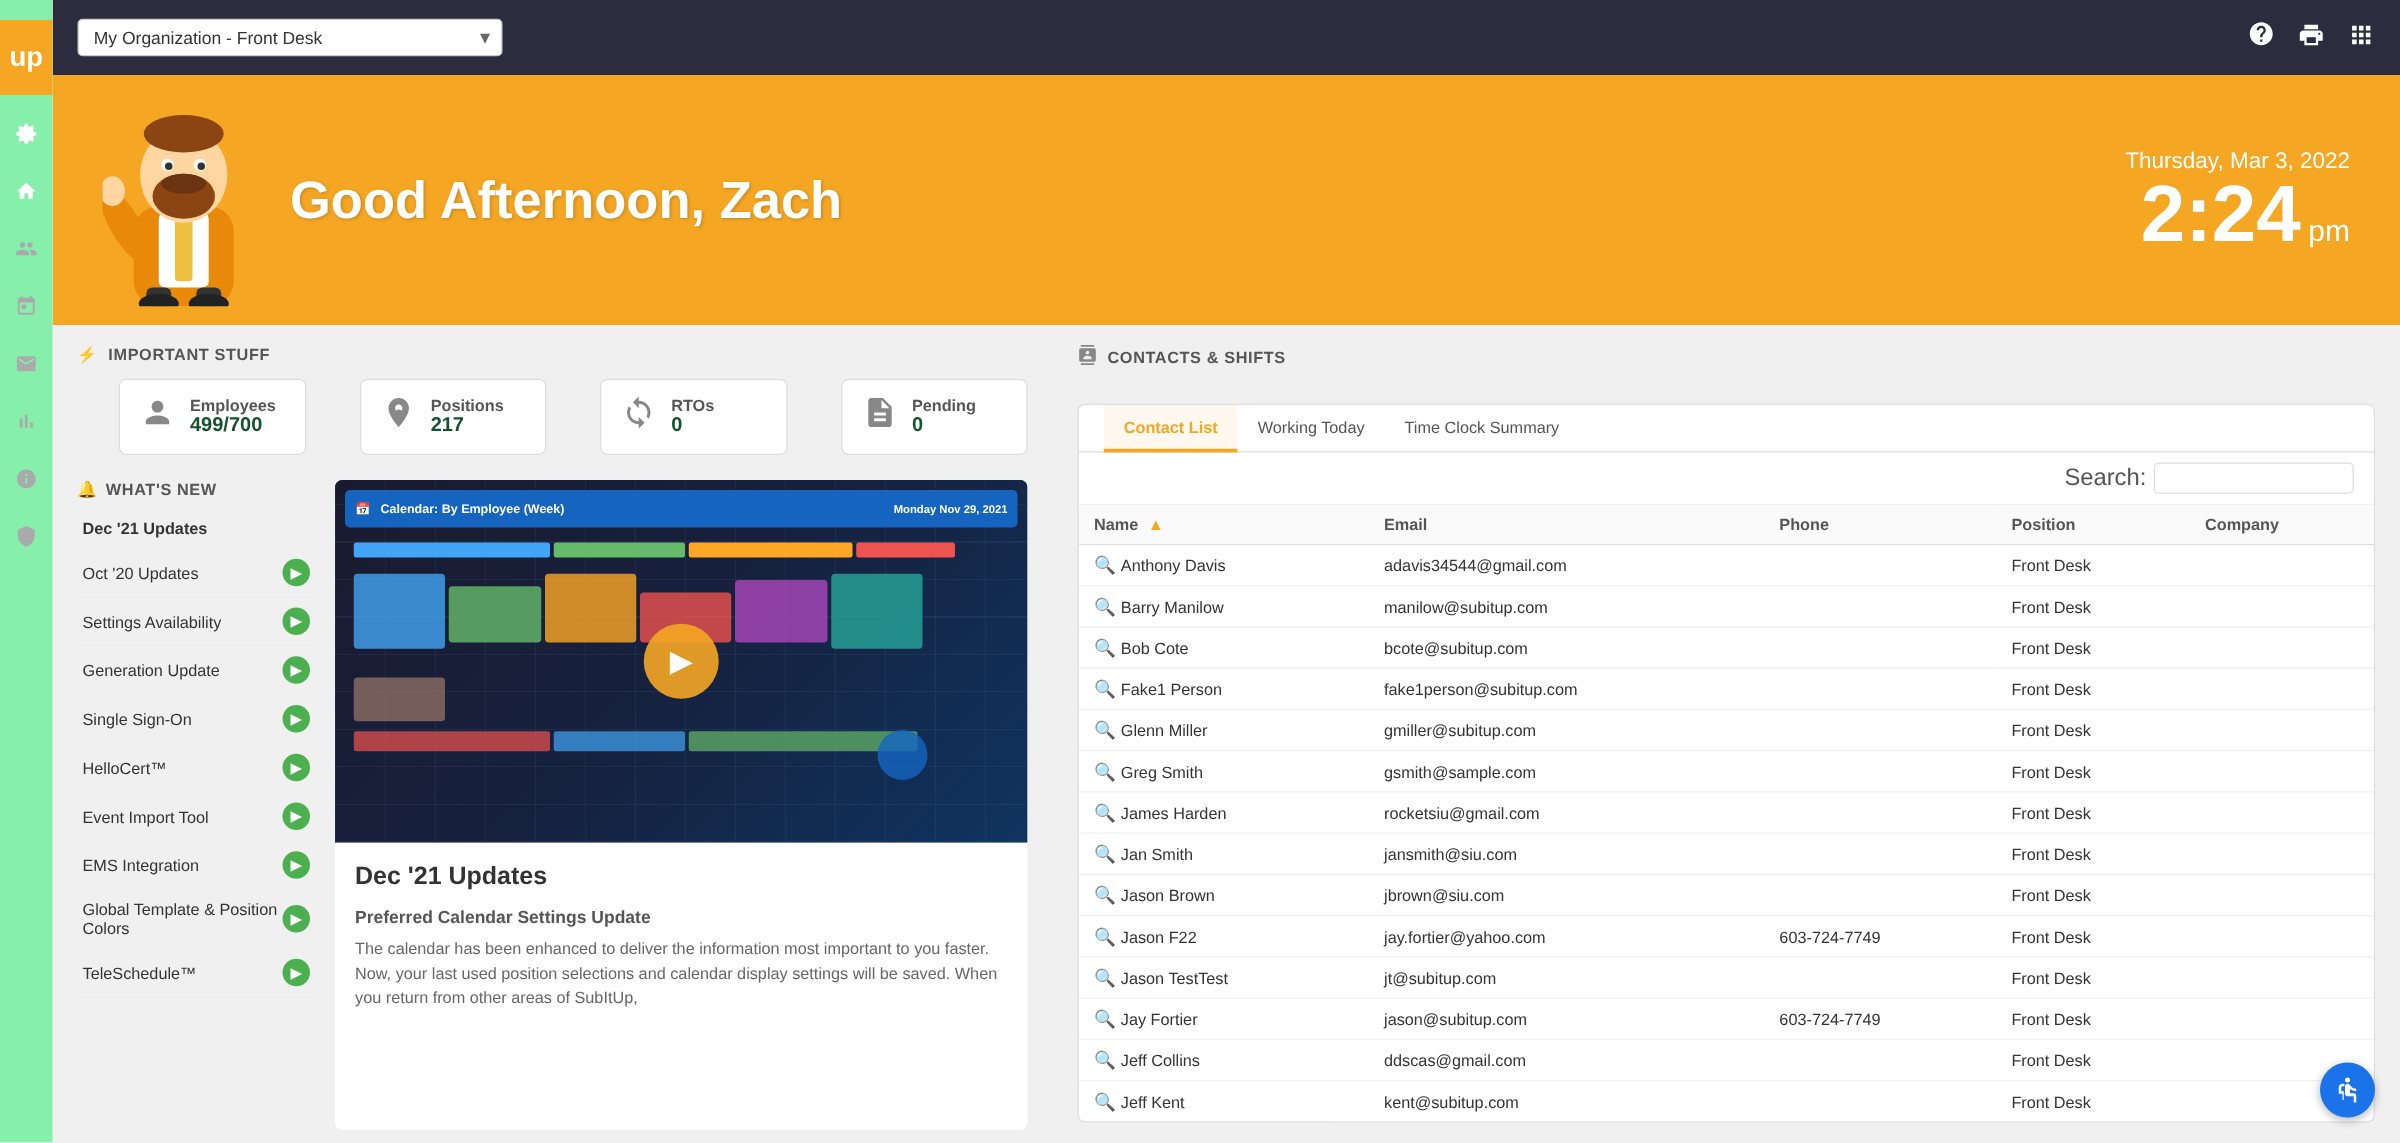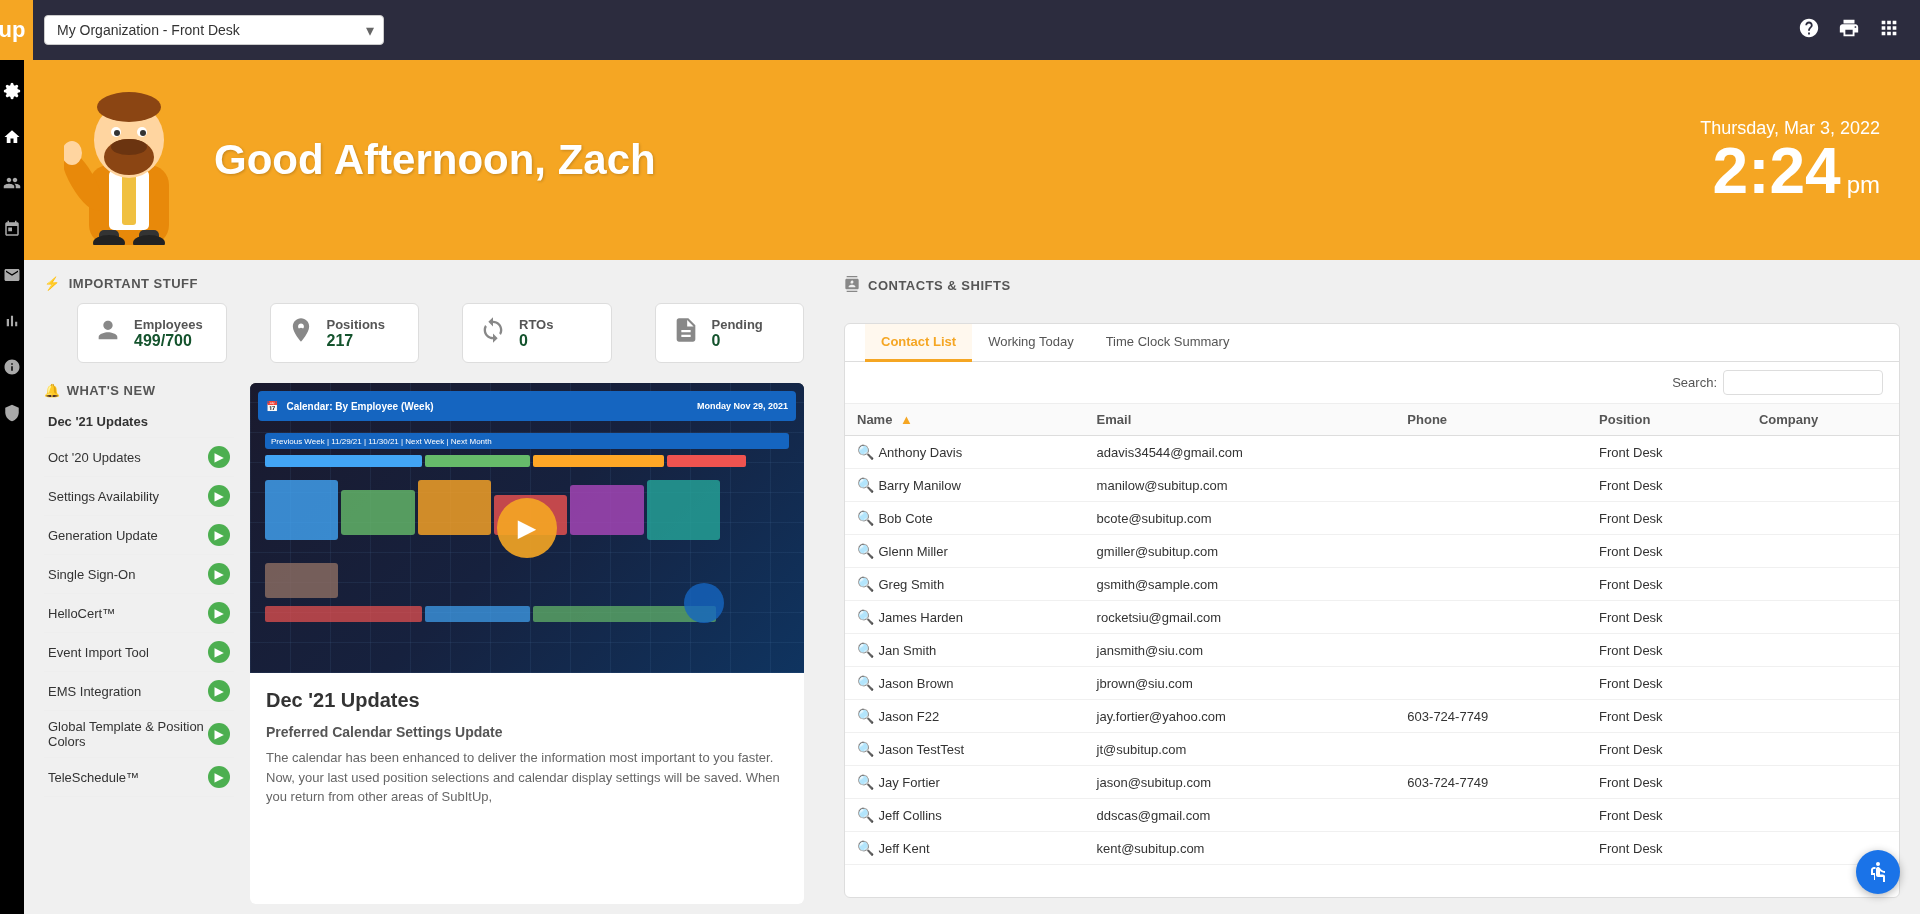--- a/index.html
+++ b/index.html
@@ -1,25 +1,25 @@
 <!DOCTYPE html>
 <html><head>
   <meta charset="utf-8">
   <style>
     * { box-sizing: border-box; margin: 0; padding: 0; }
     body { font-family: 'Segoe UI', Arial, sans-serif; background: #f0f0f0; display: flex; height: 914px; overflow: hidden; }
 
     
     .sidebar {
-      width: 24px;
-      background: #000000;
+      width: 42px;
+      background: #86efac;
       display: flex;
       flex-direction: column;
       align-items: center;
-      padding-top: 0;
+      padding-top: 16px;
       flex-shrink: 0;
       z-index: 10;
     }
     .sidebar-logo {
       width: 42px;
       height: 60px;
       background: #f5a623;
       display: flex;
       align-items: center;
       justify-content: center;
@@ -683,21 +683,20 @@
               <div class="video-grid"></div>
 
               <div class="video-mini-calendar">
                 <span style="margin-right:8px;">📅</span>
                 <span>Calendar: By Employee (Week)</span>
                 <span style="margin-left:auto; font-size:9px;">Monday Nov 29, 2021</span>
               </div>
 
               <div style="position:absolute; top:45px; left:10px; right:10px; bottom:10px; overflow:hidden;">
                 <div style="display:flex; gap:3px; flex-wrap:wrap; padding:5px;">
-                  <div style="width:100%; height:16px; background:#1565c0; border-radius:3px; margin-bottom:3px; display:flex; align-items:center; padding:0 6px; font-size:8px; color:white;">Previous Week | 11/29/21 | 11/30/21 | Next Week | Next Month</div>
                   <div style="width:30%; height:12px; background:#42a5f5; border-radius:2px;"></div>
                   <div style="width:20%; height:12px; background:#66bb6a; border-radius:2px;"></div>
                   <div style="width:25%; height:12px; background:#ffa726; border-radius:2px;"></div>
                   <div style="width:15%; height:12px; background:#ef5350; border-radius:2px;"></div>
                   <div style="display:flex; gap:3px; width:100%; margin-top:10px; flex-wrap:wrap;">
                     <div style="width:14%; height:60px; background:#42a5f5; border-radius:3px; opacity:0.8;"></div>
                     <div style="width:14%; height:45px; background:#66bb6a; border-radius:3px; opacity:0.8; margin-top:10px;"></div>
                     <div style="width:14%; height:55px; background:#ffa726; border-radius:3px; opacity:0.8;"></div>
                     <div style="width:14%; height:40px; background:#ef5350; border-radius:3px; opacity:0.8; margin-top:15px;"></div>
                     <div style="width:14%; height:50px; background:#ab47bc; border-radius:3px; opacity:0.8; margin-top:5px;"></div>
@@ -735,21 +734,21 @@
         <span>CONTACTS &amp; SHIFTS</span>
       </div>
 
       <div class="contacts-panel">
         <div class="contacts-tabs">
           <div class="contact-tab active">Contact List</div>
           <div class="contact-tab">Working Today</div>
           <div class="contact-tab">Time Clock Summary</div>
         </div>
         <div class="contact-search">
-          <label style="color:#555; font-size:13px;">Search:</label>
+          <label style="color:#555; font-size:19px;">Search:</label>
           <input type="text" style="border: 1px solid rgb(221, 221, 221); border-radius: 4px; padding: 4px 8px; font-size: 13px; width: 160px;">
         </div>
 
         <div class="contact-table">
           <table>
             <thead>
               <tr>
                 <th>Name <span class="sort-icon">▲</span></th>
                 <th>Email</th>
                 <th>Phone</th>
@@ -780,20 +779,29 @@
     <td>
       <span class="contact-search-icon">🔍</span>Bob Cote
     </td>
     <td class="contact-email">bcote@subitup.com</td>
     <td></td>
     <td>Front Desk</td>
     <td></td>
   </tr>
                 <tr>
     <td>
+      <span class="contact-search-icon">🔍</span>Fake1 Person
+    </td>
+    <td class="contact-email">fake1person@subitup.com</td>
+    <td></td>
+    <td>Front Desk</td>
+    <td></td>
+  </tr>
+                <tr>
+    <td>
       <span class="contact-search-icon">🔍</span>Glenn Miller
     </td>
     <td class="contact-email">gmiller@subitup.com</td>
     <td></td>
     <td>Front Desk</td>
     <td></td>
   </tr>
                 <tr>
     <td>
       <span class="contact-search-icon">🔍</span>Greg Smith

